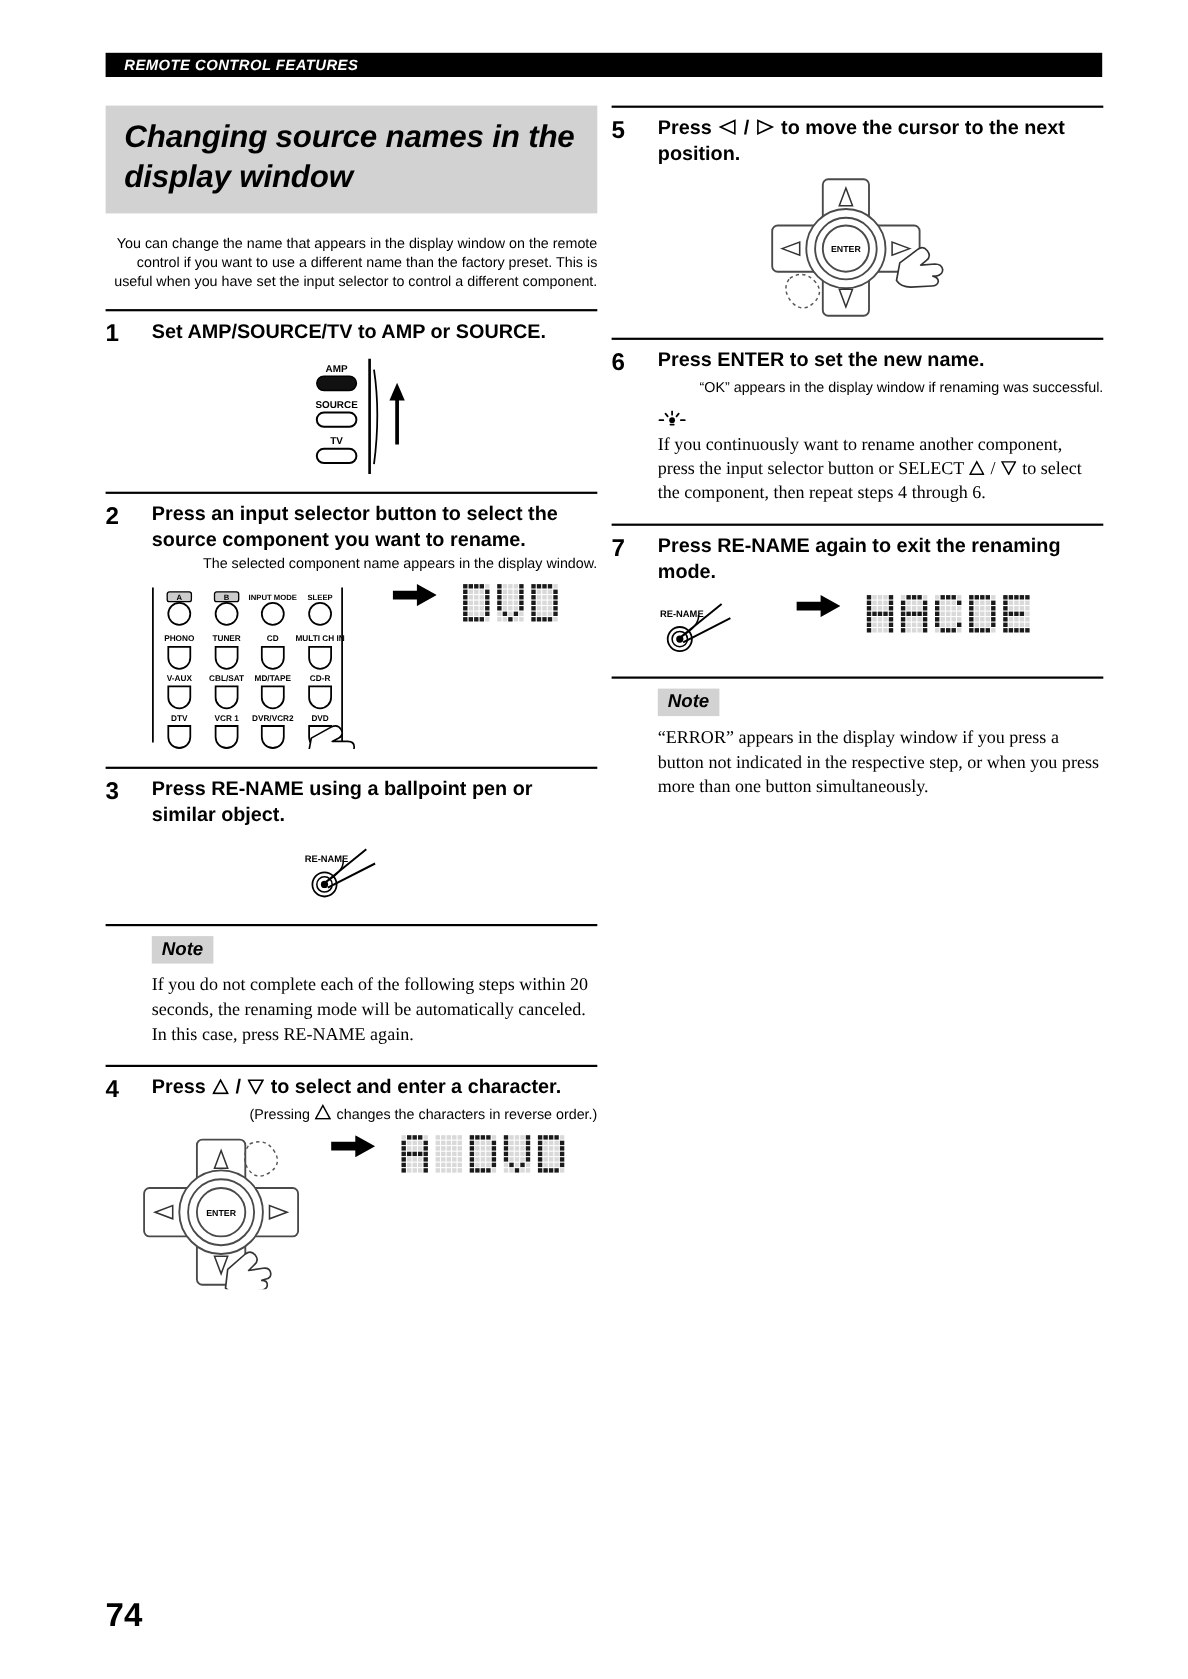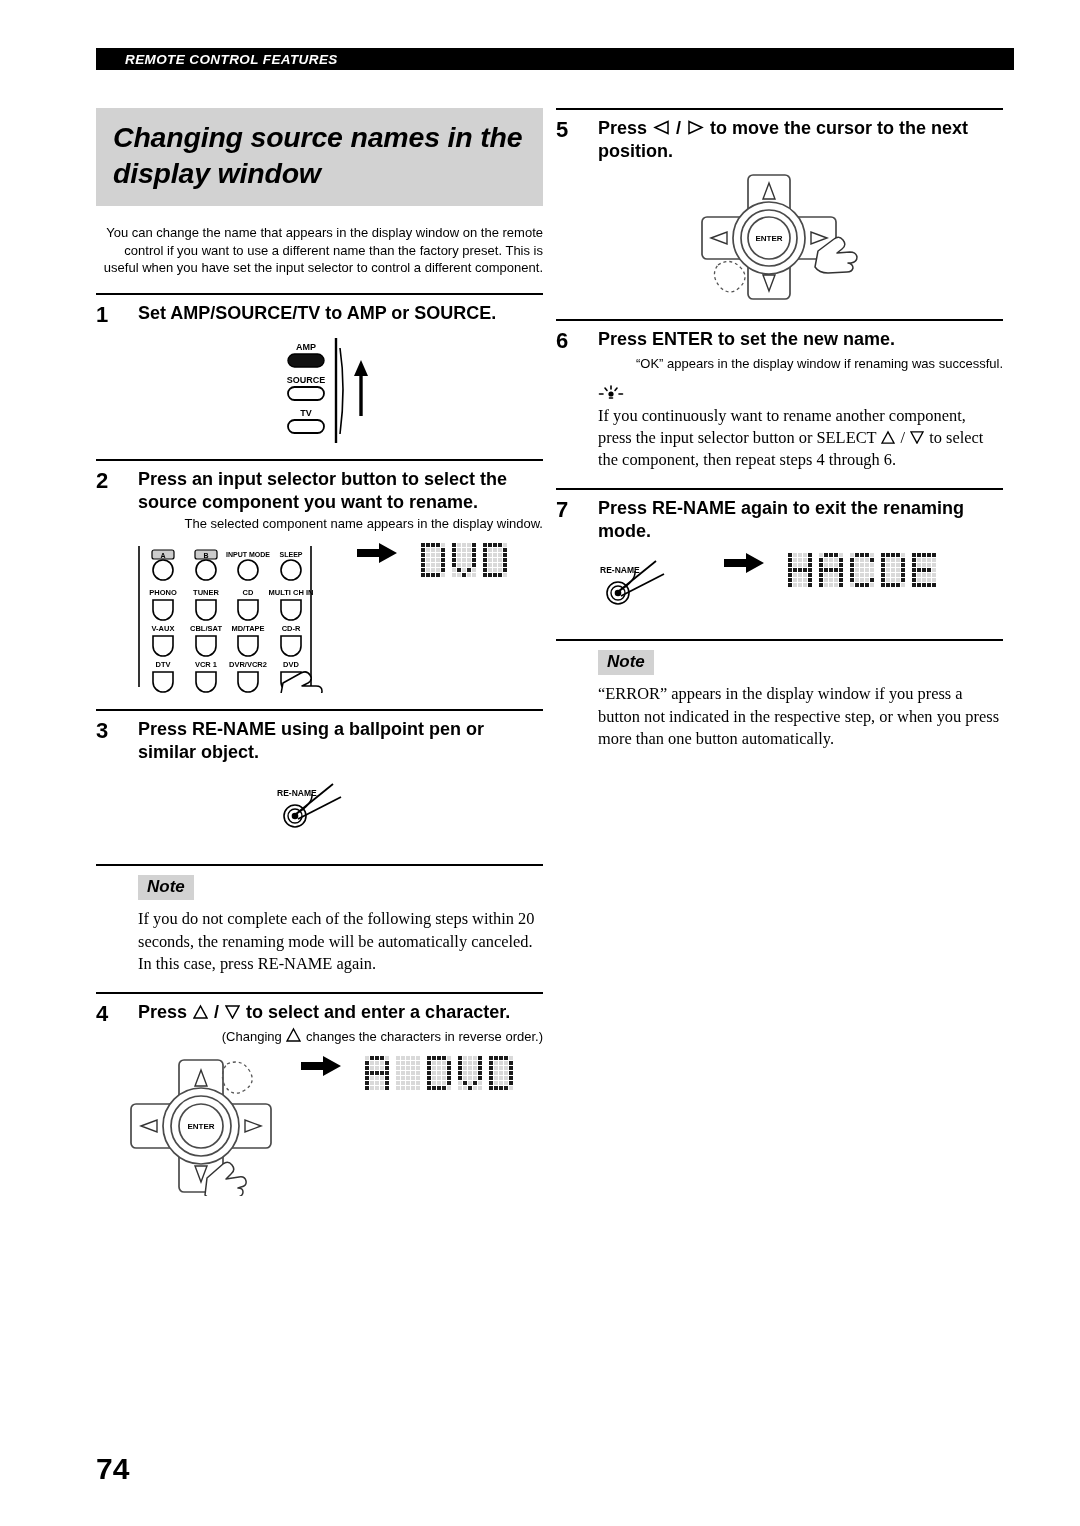--- a/index.html
+++ b/index.html
@@ -19,36 +19,35 @@
   
   .runhead {
     position: absolute;
     left: 96px;
     top: 48px;
     width: 906px;
     height: 22px;
     background: #000;
     display: flex;
     align-items: center;
-    padding-left: 12px;
   }
   .runhead-text {
     color: #fff;
     font-family: "Liberation Sans", sans-serif;
     font-weight: bold;
     font-style: italic;
     font-size: 13.5px;
     letter-spacing: 0.4px;
     padding-left: 17px;
   }
 
   
   .col {
     position: absolute;
-    top: 108px;
+    top: 96px;
     width: 447px;
   }
   .col-left  { left: 96px; }
   .col-right { left: 556px; }
 
   
   .title-band {
     background: #d2d2d2;
     padding: 11px 16px 14px 17px;
     margin-bottom: 18px;
@@ -116,21 +115,21 @@
     font-family: "Liberation Sans", sans-serif;
     font-weight: bold;
     font-style: italic;
     font-size: 17px;
     padding: 2px 9px 3px 9px;
     margin-left: 42px;
   }
   .note-block {
     border-top: 2.6px solid #000;
     padding-top: 9px;
-    margin-top: 28px;
+    margin-top: 16px;
   }
   .note-text {
     padding-left: 42px;
     margin-top: 8px;
     font-size: 16.4px;
     line-height: 1.36;
   }
   .tip-block {
     padding-left: 42px;
     margin-top: 12px;
@@ -449,21 +448,21 @@
       <div class="step-title">
         <span>Press </span><span class="tri"><svg width="15" height="15" viewBox="0 0 15 15">
               <polygon points="7.5,2 14,14 1,14" fill="none" stroke="#000" stroke-width="1.5"></polygon>
             </svg></span><span> / </span><span class="tri"><svg width="15" height="15" viewBox="0 0 15 15">
               <polygon points="7.5,14 1,2 14,2" fill="none" stroke="#000" stroke-width="1.5"></polygon>
             </svg></span><span> to select and enter a character.</span>
       </div>
     </div>
     <div class="step-body">
       <p class="body-p">
-        <span>(Changing </span><span class="tri"><svg width="15" height="15" viewBox="0 0 15 15">
+        <span>(Pressing </span><span class="tri"><svg width="15" height="15" viewBox="0 0 15 15">
               <polygon points="7.5,2 14,14 1,14" fill="none" stroke="#000" stroke-width="1.4"></polygon>
             </svg></span><span> changes the characters in reverse order.)</span>
       </p>
     </div>
     <div class="fig">
       <svg width="150" height="140" viewBox="0 0 150 140">
         <g fill="#fff" stroke="#4a4a4a" stroke-width="1.7">
           <rect x="52" y="4" width="44" height="44" rx="5"></rect>
           <rect x="52" y="92" width="44" height="44" rx="5"></rect>
           <rect x="4" y="48" width="44" height="44" rx="5"></rect>
@@ -956,18 +955,18 @@
             <i class="px on"></i>
             <i class="px on"></i>
             <i class="px on"></i>
           </div>
         </div>
     </div>
   </div>
 
   <div class="note-block">
     <div class="note-tag">Note</div>
-    <p class="note-text">“ERROR” appears in the display window if you press a button not indicated in the respective step, or when you press more than one button automatically.</p>
+    <p class="note-text">“ERROR” appears in the display window if you press a button not indicated in the respective step, or when you press more than one button simultaneously.</p>
   </div>
 
 </div>
 
 <div class="pagenum">74</div>
 
 </body></html>

